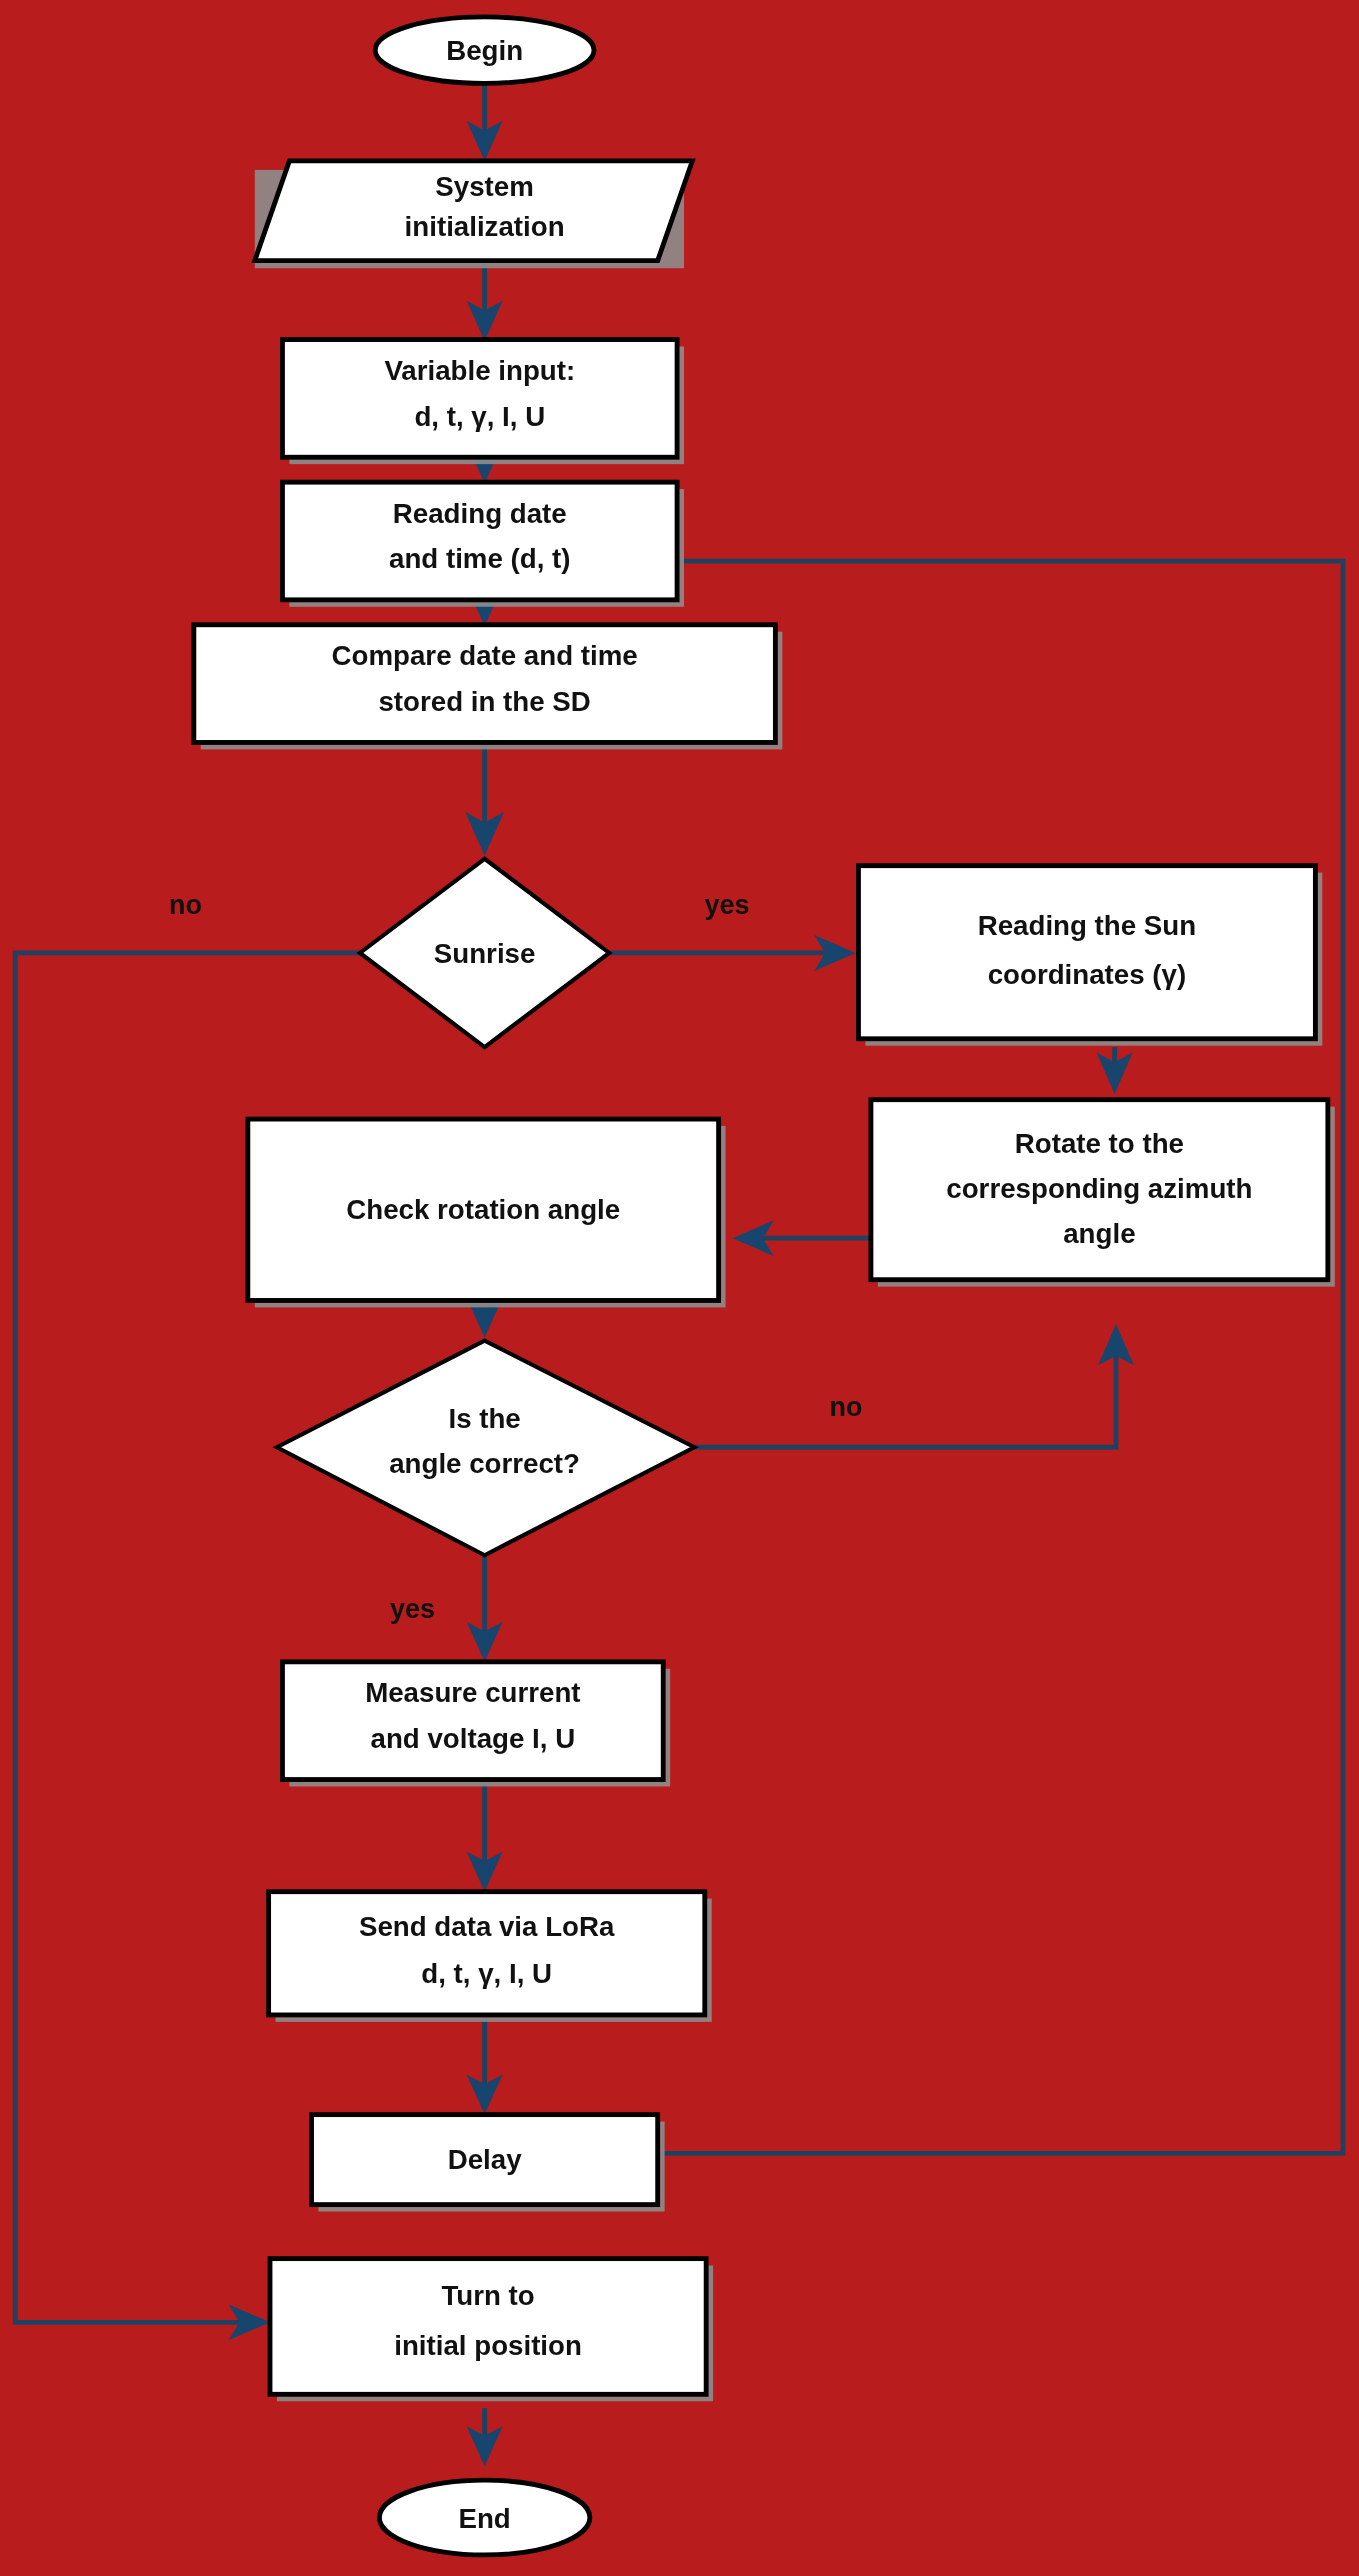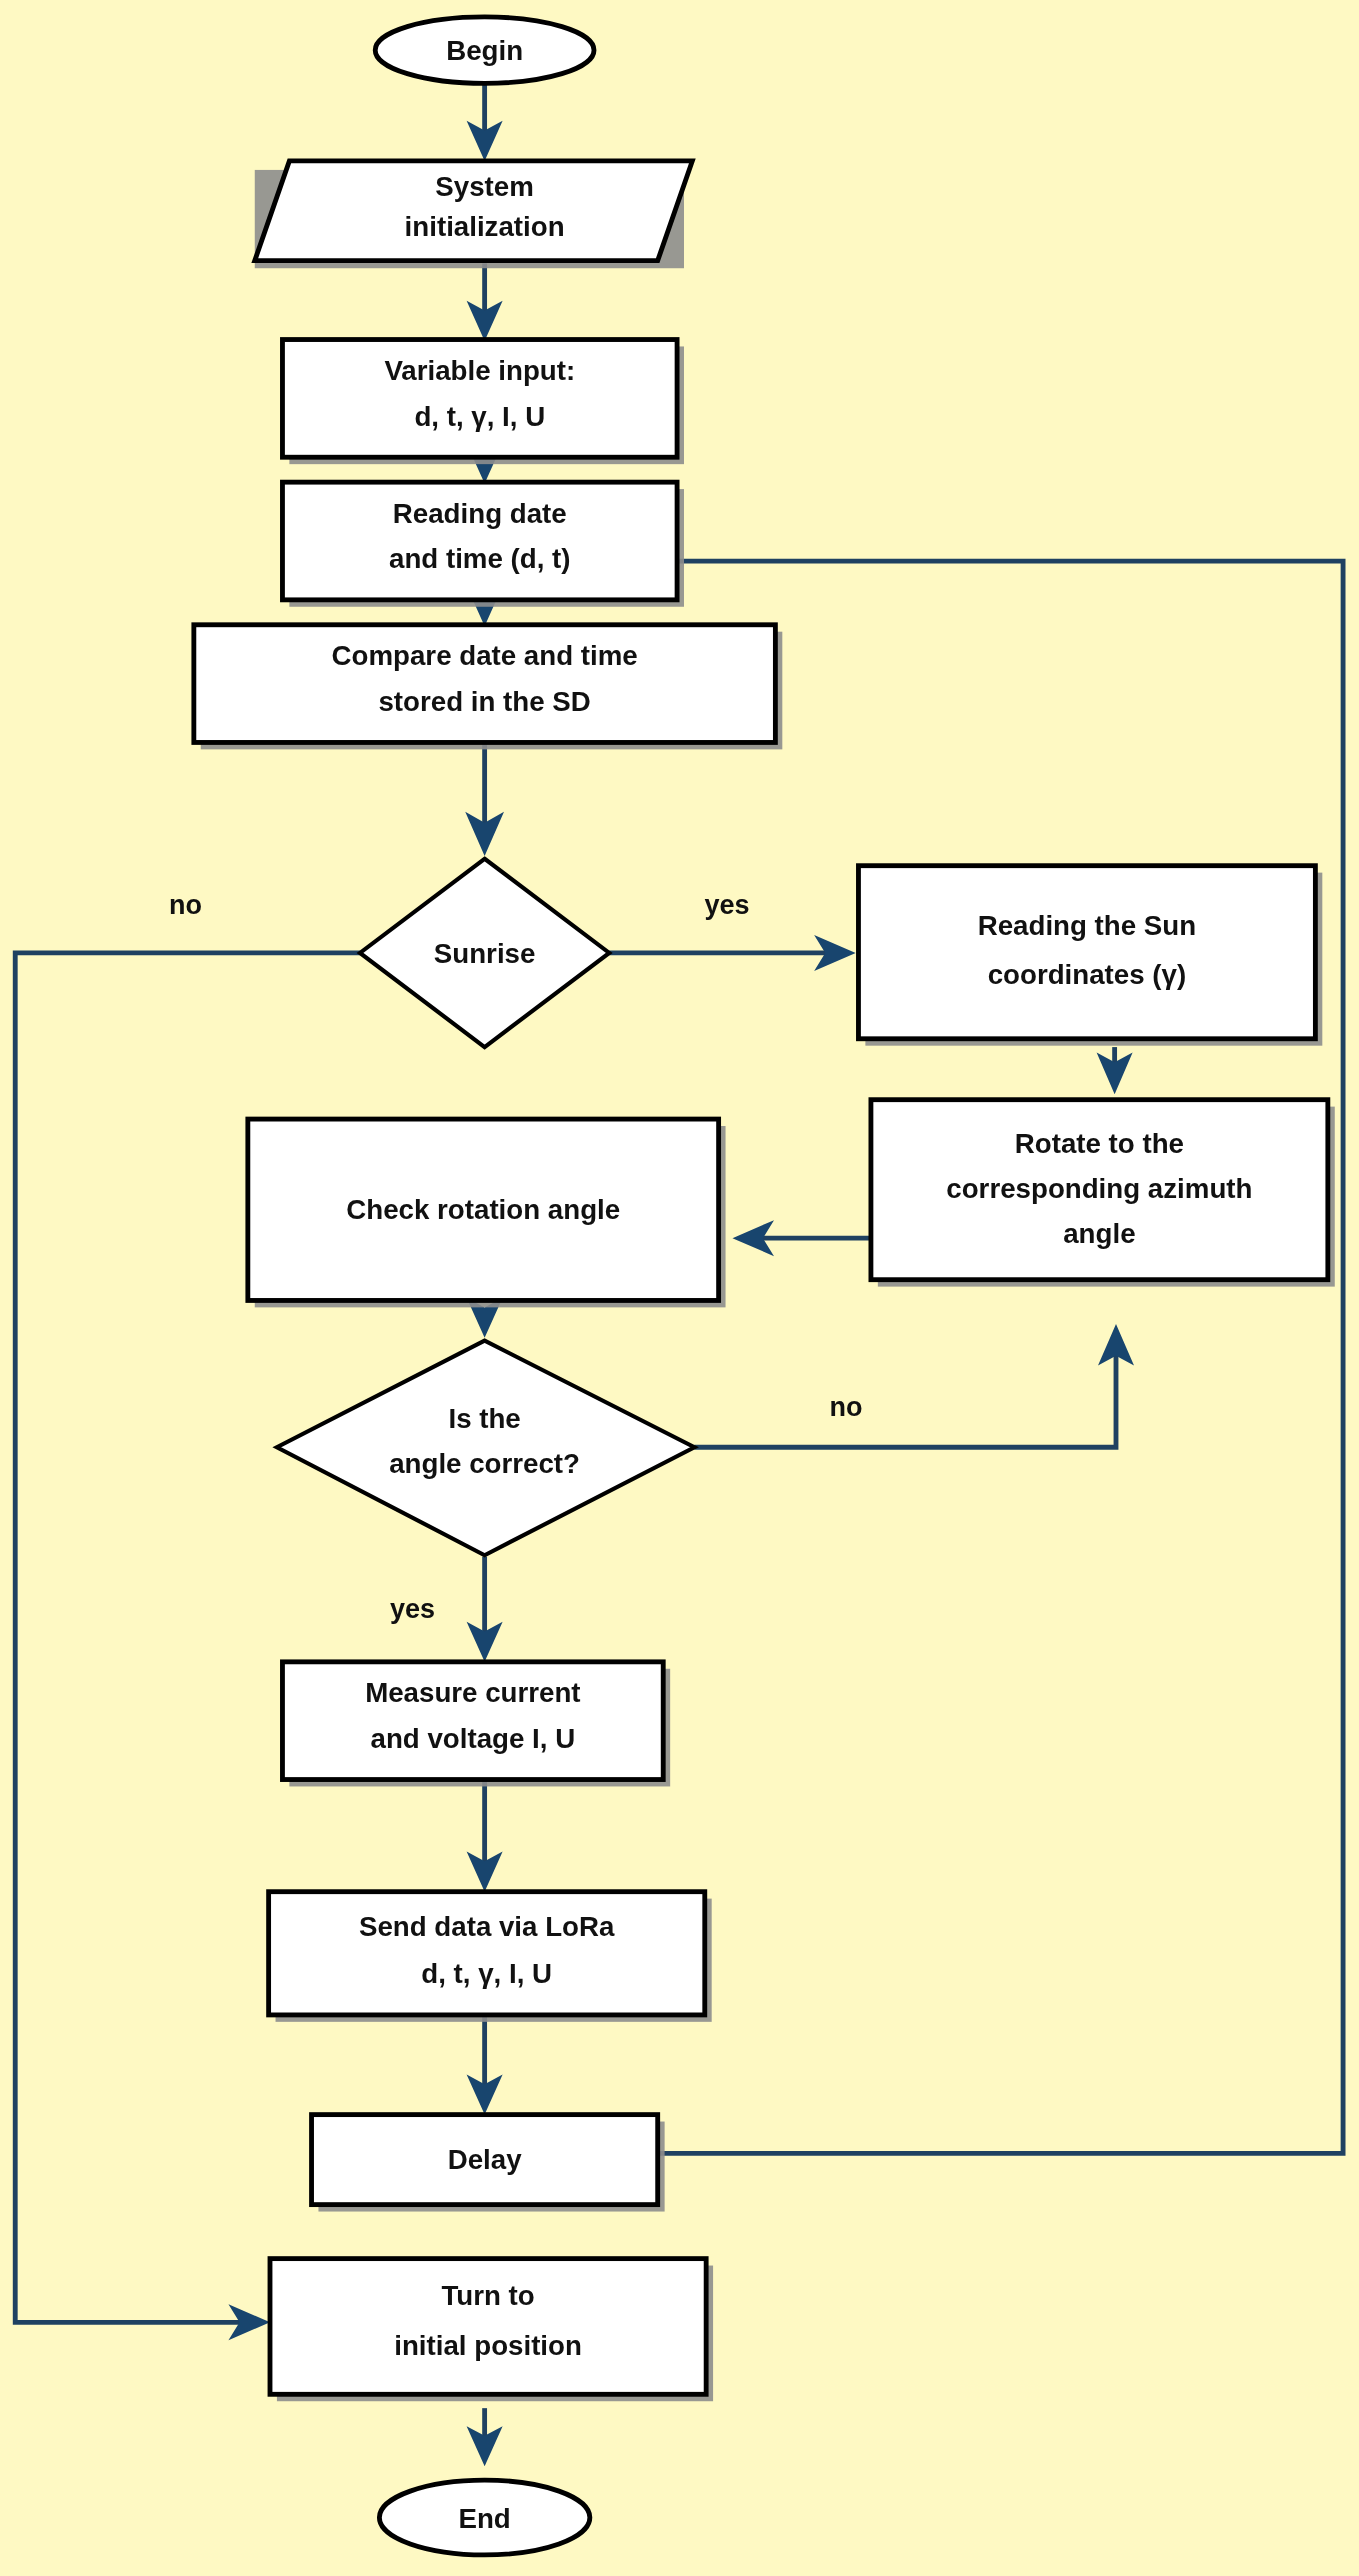--- a/index.html
+++ b/index.html
@@ -5,21 +5,21 @@
 <style>
   html, body {
     margin: 0;
     padding: 0;
     background: #ffffff;
   }
   #flowchart-root {
     position: relative;
     width: 1359px;
     height: 2576px;
-    background: #fef9c3;
+    background: #b91c1c;
     font-family: "Liberation Sans", "DejaVu Sans", sans-serif;
     overflow: hidden;
   }
   svg#flow-svg {
     position: absolute;
     top: 0;
     left: 0;
     width: 1359px;
     height: 2576px;
     display: block;

